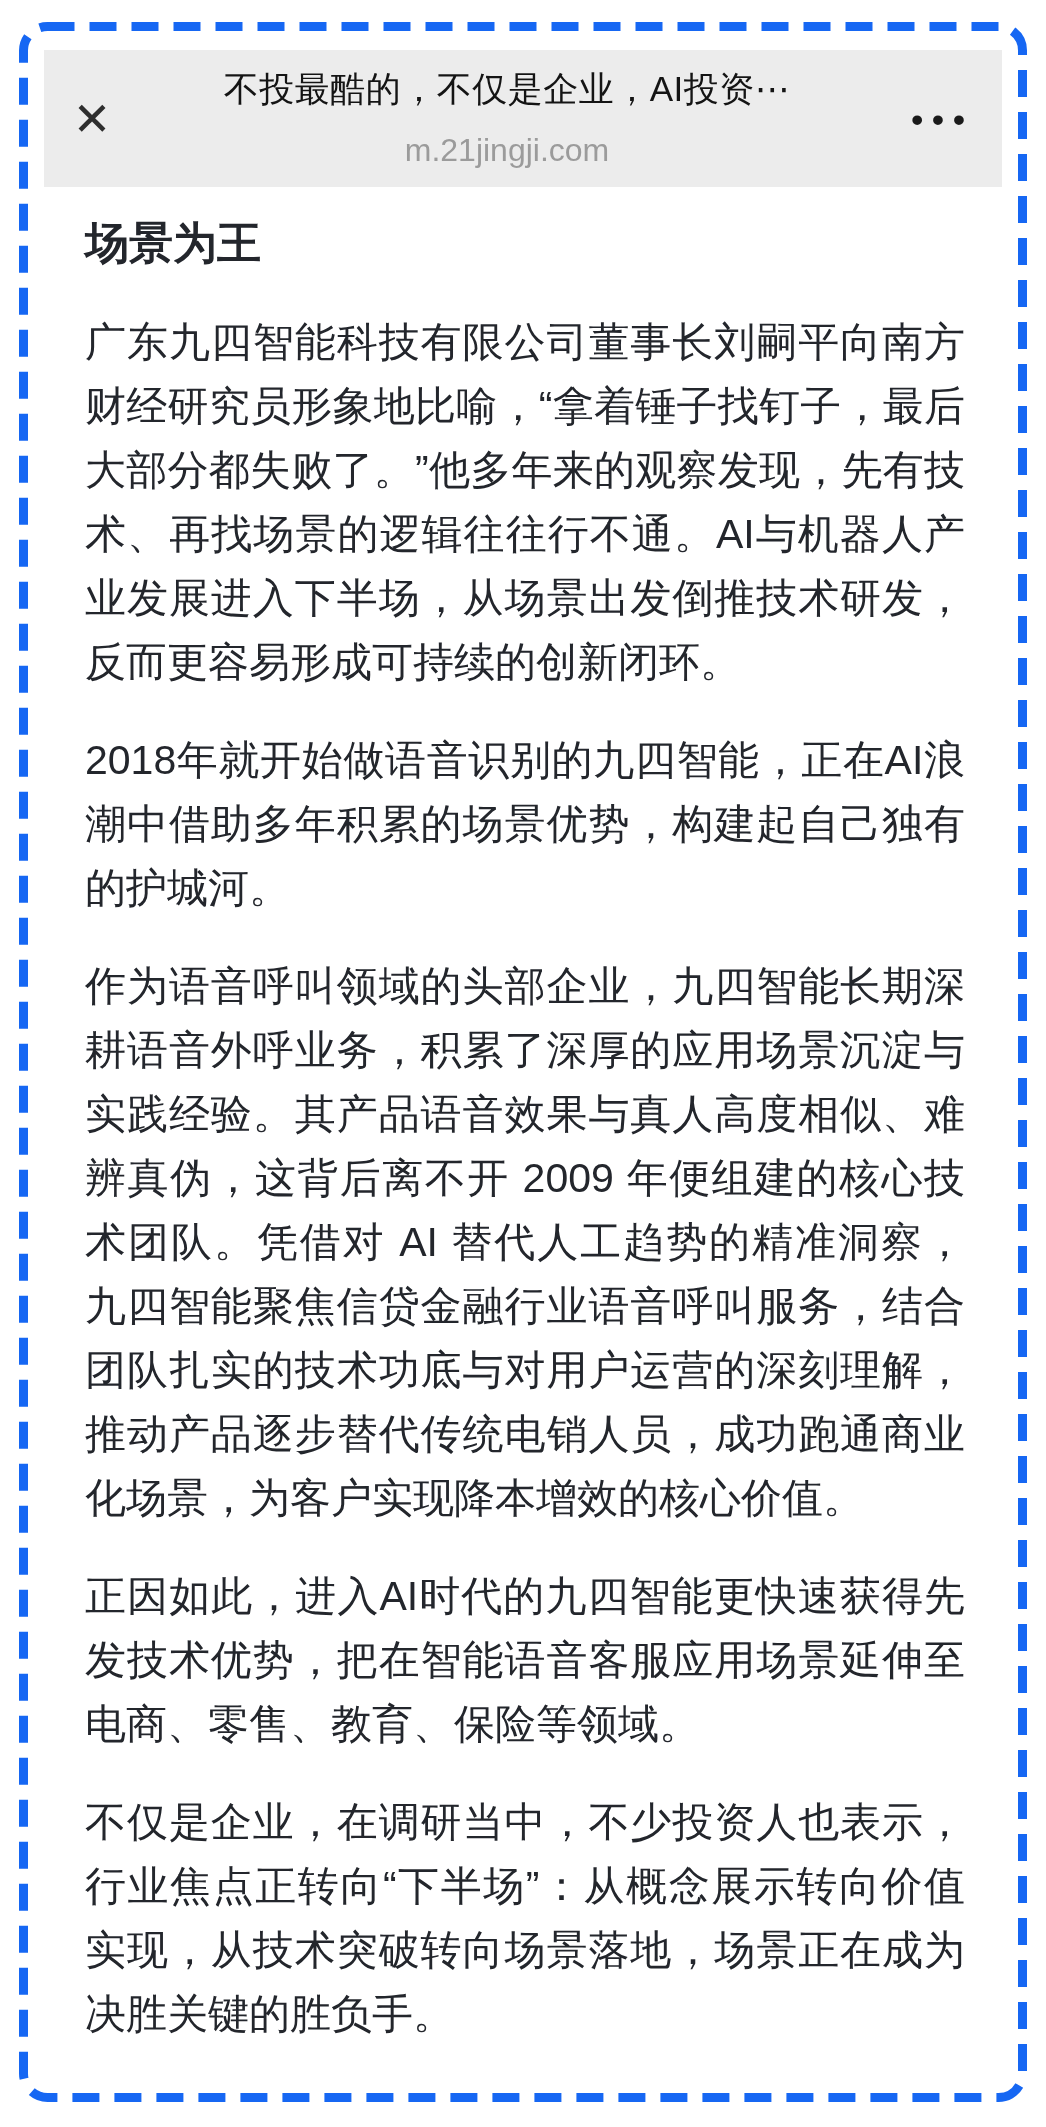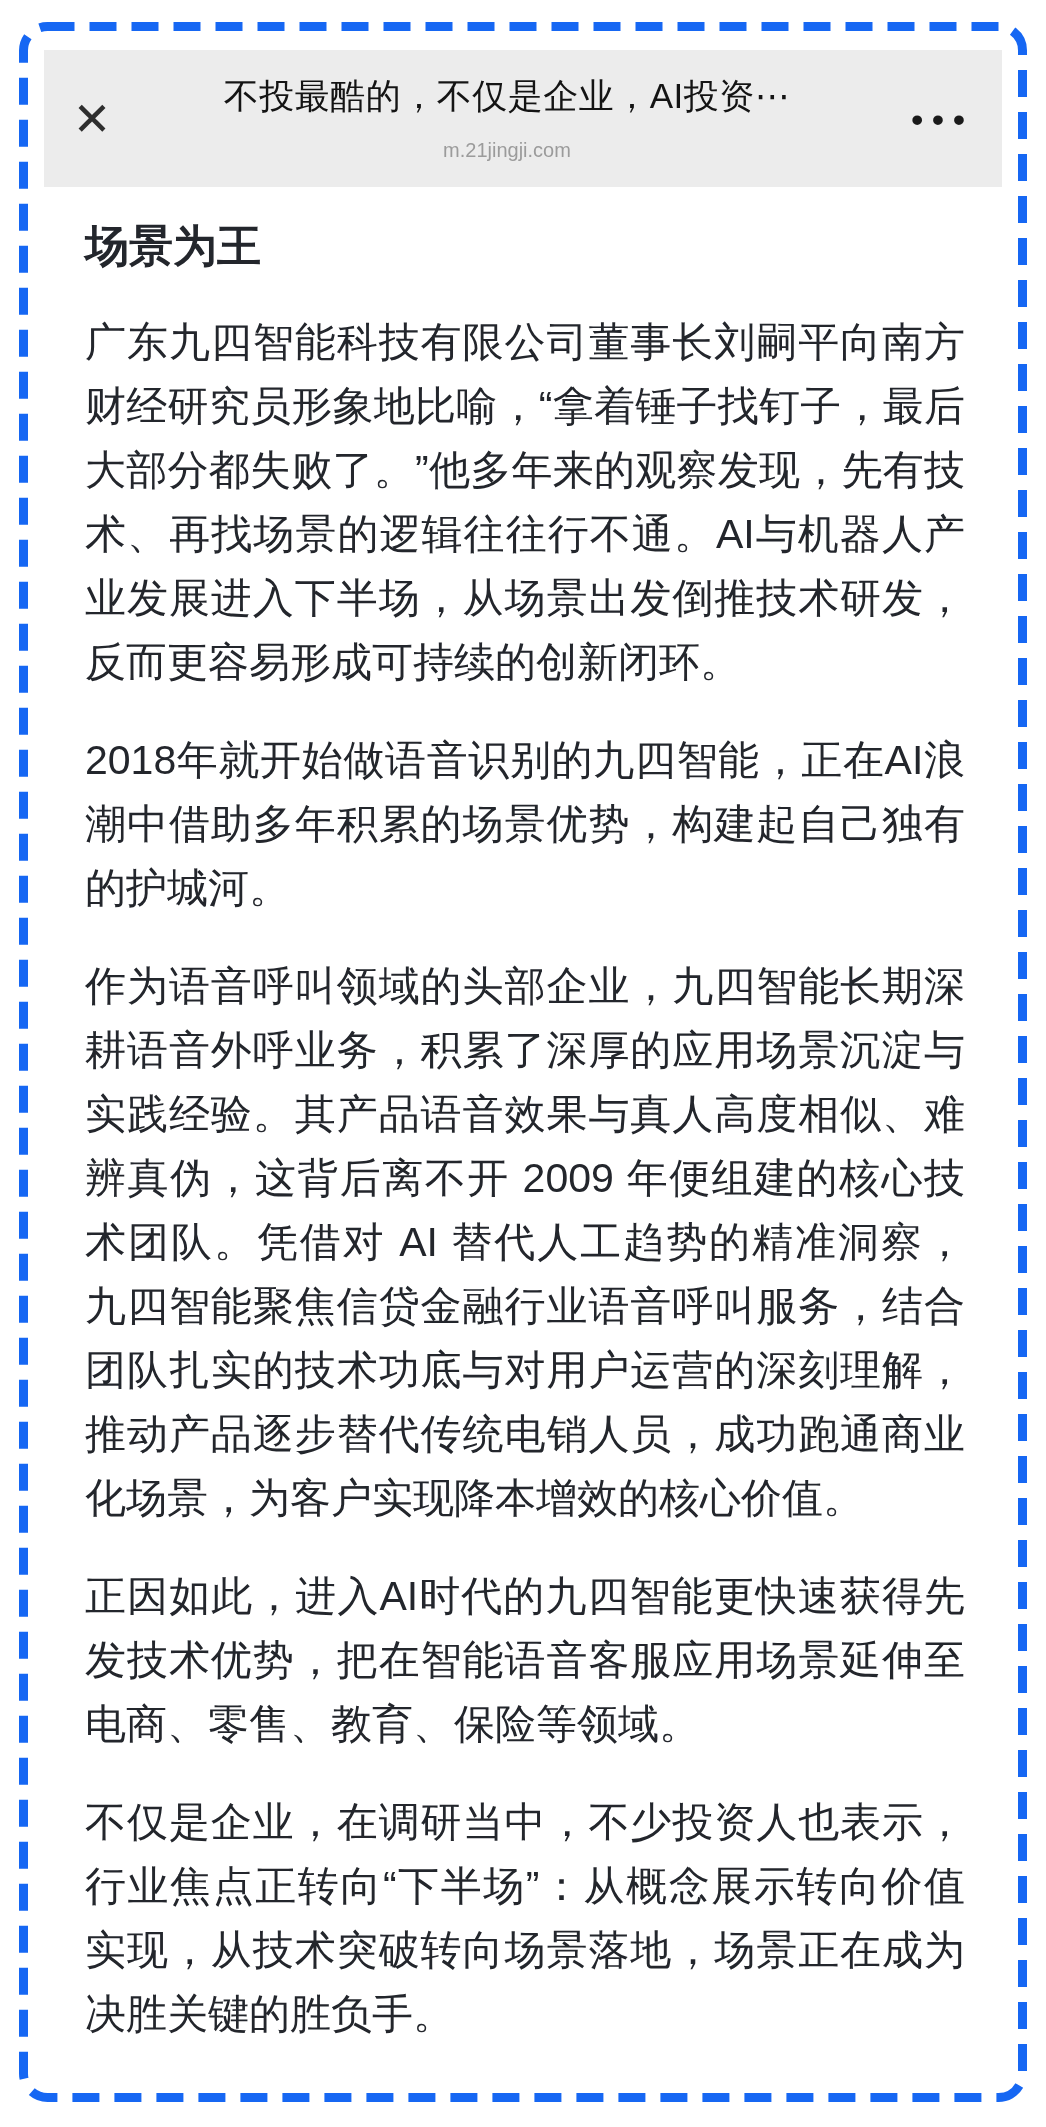--- a/index.html
+++ b/index.html
@@ -48,21 +48,21 @@
   .page-title {
     font-size: 35px;
     font-weight: 500;
     color: #141414;
     letter-spacing: 0.5px;
     white-space: nowrap;
     line-height: 1.15;
   }
   .site-url {
     margin-top: 23px;
-    font-size: 20px;
+    font-size: 32px;
     color: #9b9b9b;
     line-height: 1.1;
   }
   .more-btn {
     width: 128px;
     display: flex;
     justify-content: center;
     align-items: center;
     cursor: pointer;
   }
@@ -80,20 +80,21 @@
     left: 85px;
     right: 81px;
     top: 222px;
   }
   .article-heading {
     margin: 0 0 40px 0;
     font-size: 44px;
     font-weight: bold;
     color: #23262c;
     line-height: 1.1;
+    font-family: Liberation Mono, monospace;
   }
   .article p {
     margin: 0 0 34px 0;
     font-size: 41px;
     line-height: 64px;
     color: #23262c;
     text-align: justify;
     text-justify: inter-ideograph;
     word-break: break-all;
   }

